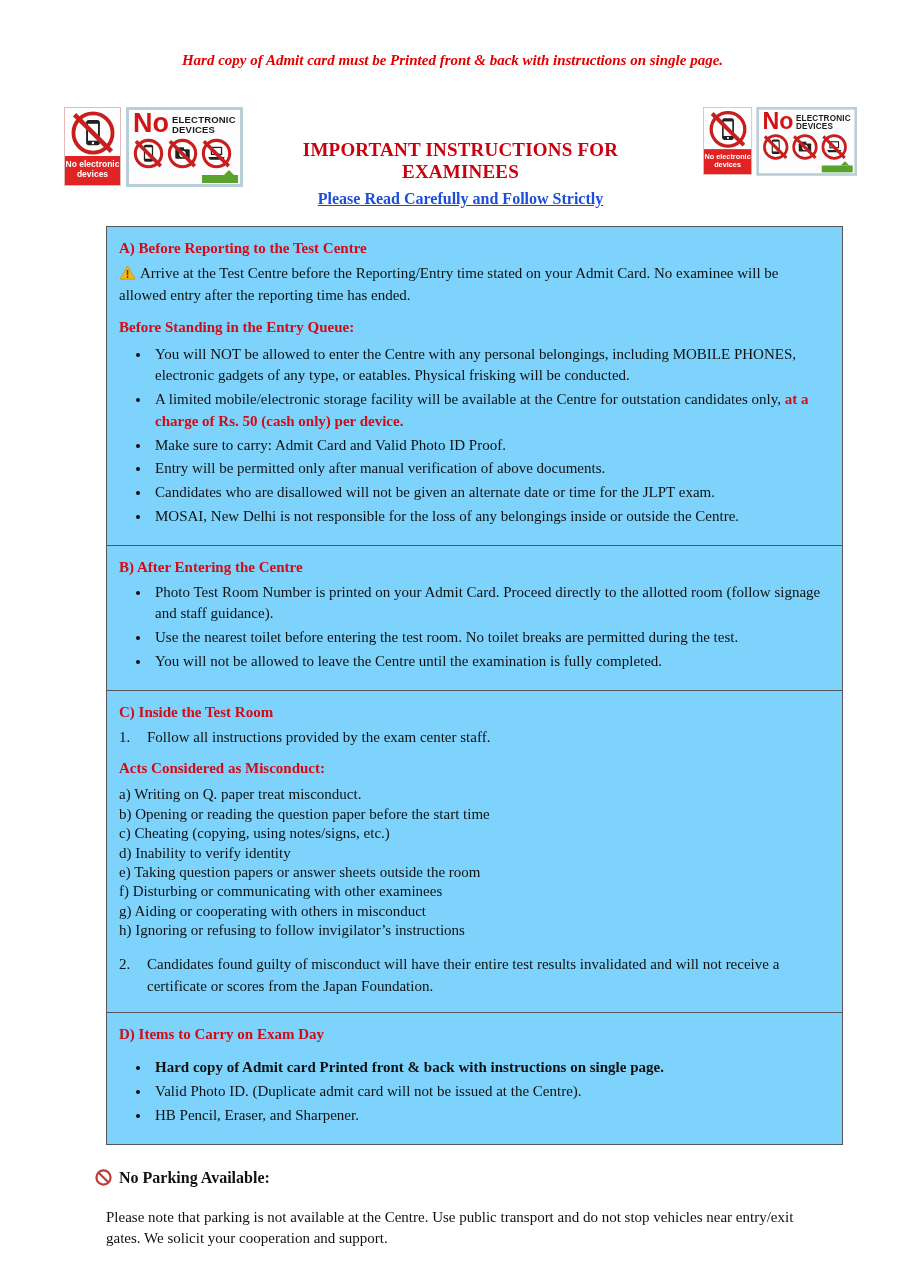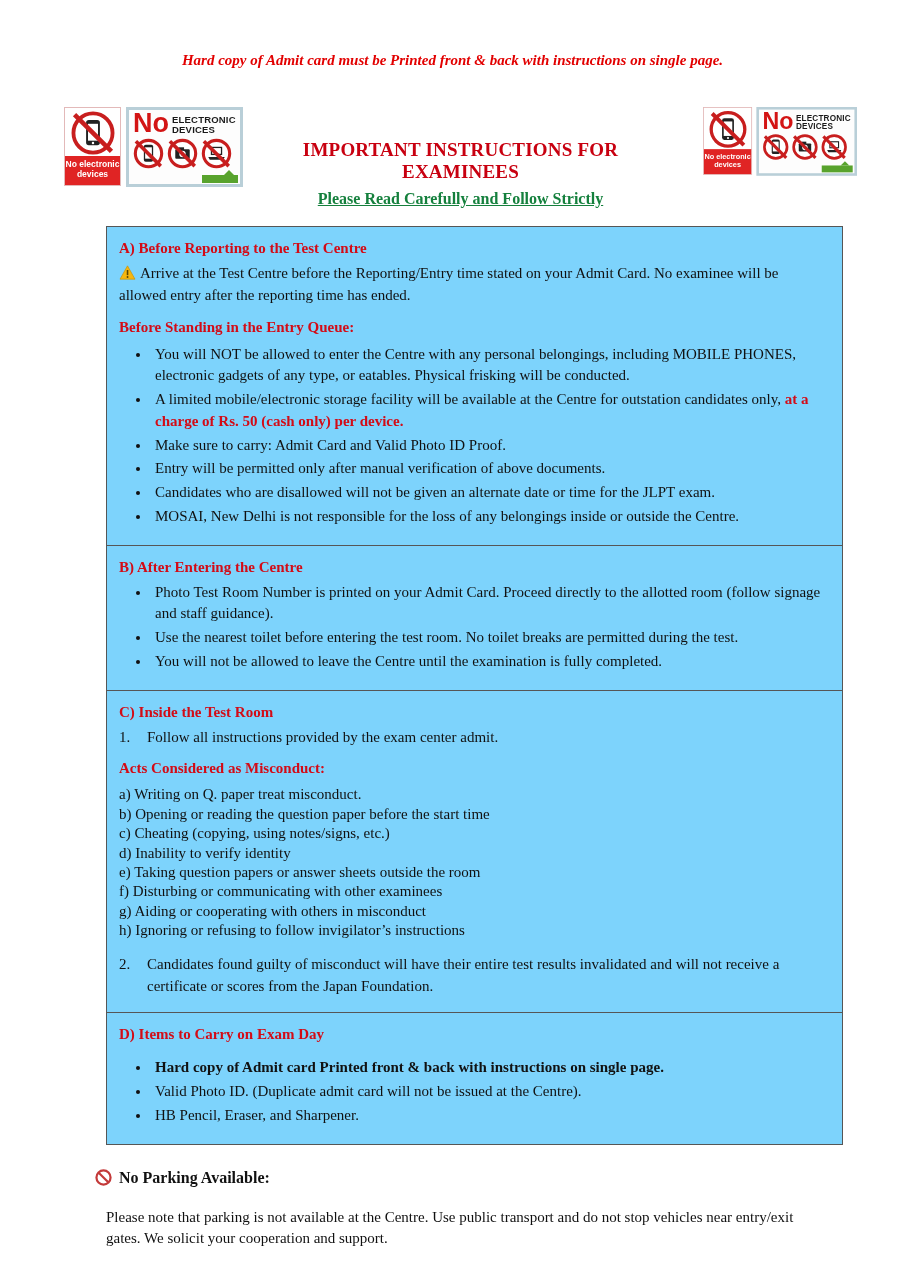--- a/index.html
+++ b/index.html
@@ -37,21 +37,21 @@
     font-size: 19px;
     font-weight: bold;
     color: #c80010;
     letter-spacing: 0.2px;
   }
   .doc-subtitle {
     margin-top: 7px;
     font-size: 16px;
     font-weight: bold;
     text-decoration: underline;
-    color: #15803d;
+    color: #1d4ed8;
   }
 
   
   .sign-group { display: flex; gap: 5px; align-items: flex-start; }
   .sign-group.right { transform: scale(0.86); transform-origin: top right; }
   .sign-small {
     width: 57px; height: 79px;
     border: 1px solid #e3b9b9;
     background: #fff;
     display: flex; flex-direction: column; align-items: center;
@@ -274,21 +274,21 @@
         <li>Photo Test Room Number is printed on your Admit Card. Proceed directly to the allotted room (follow signage and staff guidance).</li>
         <li>Use the nearest toilet before entering the test room. No toilet breaks are permitted during the test.</li>
         <li>You will not be allowed to leave the Centre until the examination is fully completed.</li>
       </ul>
     </div>
 
     <div class="section">
       <div class="sec-heading">C) Inside the Test Room</div>
       <div class="num-item">
         <span class="num">1.</span>
-        <span>Follow all instructions provided by the exam center admit.</span>
+        <span>Follow all instructions provided by the exam center staff.</span>
       </div>
       <div class="sub-heading">Acts Considered as Misconduct:</div>
       <div class="acts-list">
         <div>a) Writing on Q. paper treat misconduct.</div>
         <div>b) Opening or reading the question paper before the start time</div>
         <div>c) Cheating (copying, using notes/signs, etc.)</div>
         <div>d) Inability to verify identity</div>
         <div>e) Taking question papers or answer sheets outside the room</div>
         <div>f) Disturbing or communicating with other examinees</div>
         <div>g) Aiding or cooperating with others in misconduct</div>

